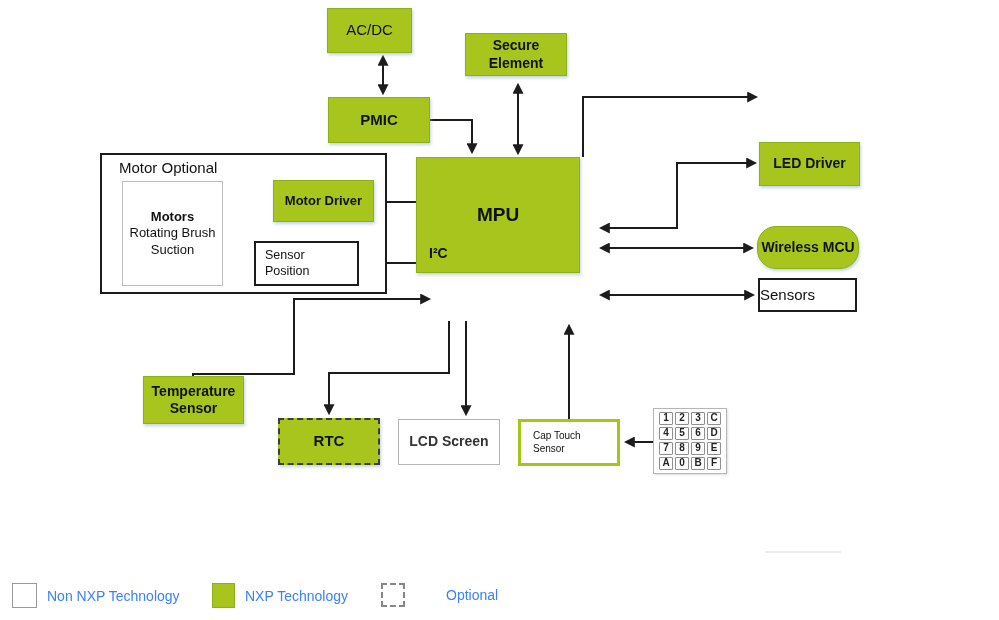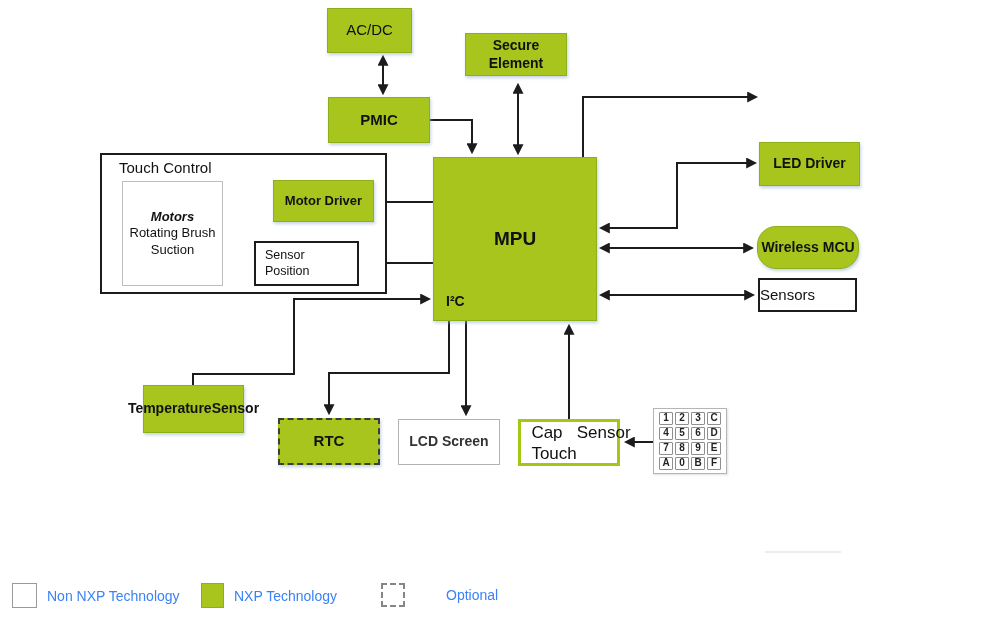--- a/index.html
+++ b/index.html
@@ -13,55 +13,55 @@
 
   .box{position:absolute;box-sizing:border-box;display:flex;align-items:center;
        justify-content:center;text-align:center;line-height:1.25;}
   .green{background:var(--nxp-green,#a8c51e);border:1px solid var(--green-border,#8fae1b);
          box-shadow:1px 2px 3px rgba(150,175,205,.55);font-weight:700;}
   .whitebox{background:#fff;}
 
   .b-acdc{left:327px;top:8px;width:85px;height:45px;font-size:15px;font-weight:400;}
   .b-secure{left:465px;top:33px;width:102px;height:43px;font-size:14px;flex-direction:column;}
   .b-pmic{left:328px;top:97px;width:102px;height:46px;font-size:15px;}
-  .b-mpu{left:433px;top:157px;width:164px;height:164px;font-size:19px;}
+  .b-mpu{left:416px;top:157px;width:164px;height:116px;font-size:19px;}
   .mpu-bus{position:absolute;left:12px;bottom:10px;font-size:14px;font-weight:600;}
 
   .b-mc{left:100px;top:153px;width:287px;height:141px;border:2px solid #1c1c1c;background:#fff;}
   .mc-title{position:absolute;left:17px;top:4px;font-size:15px;font-weight:400;color:#111;}
   .b-motors{left:122px;top:181px;width:101px;height:105px;border:1px solid #bdbdbd;
             flex-direction:column;font-size:13px;}
-  .b-motors .bold{font-weight:700;font-style:italic;}
+  .b-motors .bold{font-weight:700;}
   .b-mdrv{left:273px;top:180px;width:101px;height:42px;font-size:13px;}
   .b-spos{left:254px;top:241px;width:105px;height:45px;border:2px solid #1c1c1c;
           flex-direction:column;align-items:flex-start;padding-left:9px;font-size:12.5px;text-align:left;}
 
   .b-nfc{left:760px;top:74px;width:100px;height:44px;font-size:14px;justify-content:flex-start;padding-left:13px;}
   .b-led{left:759px;top:142px;width:101px;height:44px;font-size:14px;}
   .b-wmcu{left:757px;top:226px;width:102px;height:43px;font-size:14px;border-radius:19px;}
   .b-sens{left:758px;top:278px;width:99px;height:34px;border:2px solid #1c1c1c;
           font-size:15px;justify-content:flex-start;}
 
-  .b-temp{left:143px;top:385px;width:101px;height:48px;font-size:14px;}
+  .b-temp{left:143px;top:376px;width:101px;height:48px;font-size:14px;flex-direction:column;}
   .b-rtc{left:278px;top:418px;width:102px;height:47px;font-size:15px;
          background:var(--nxp-green,#a8c51e);font-weight:700;border:2px dashed #3d3d3d;
          box-shadow:1px 2px 3px rgba(150,175,205,.55);}
   .b-lcd{left:398px;top:419px;width:102px;height:46px;border:1px solid #b3b3b3;
          font-size:14px;color:#333;font-weight:600;}
   .b-ctouch{left:518px;top:419px;width:102px;height:47px;border:3px solid var(--cap-touch-border,#a4c716);
-            flex-direction:row;align-items:flex-start;padding-left:24px;font-size:17px;text-align:left;}
+            flex-direction:column;align-items:flex-start;padding-left:12px;font-size:10px;text-align:left;}
 
   .b-keypad{left:653px;top:408px;width:74px;height:66px;border:1px solid #b5b5b5;
             box-shadow:1px 1px 2px rgba(160,160,160,.35);}
   .keygrid{display:grid;grid-template-columns:repeat(4,14px);grid-auto-rows:13px;gap:2px;}
   .key{border:1px solid #8f8f8f;background:#fff;font-size:10px;font-weight:700;
        display:flex;align-items:center;justify-content:center;border-radius:1px;color:#222;}
 
   .legend-item{position:absolute;top:583px;display:flex;align-items:center;gap:10px;font-size:14px;color:#3b82f6;}
-  .lg-1{left:12px;} .lg-2{left:201px;} .lg-3{left:381px;gap:41px;}
+  .lg-1{left:12px;} .lg-2{left:212px;} .lg-3{left:381px;gap:41px;}
   .sw{box-sizing:border-box;flex:none;}
   .sw-non{width:25px;height:25px;background:#fff;border:1px solid #9a9a9a;}
   .sw-nxp{width:23px;height:25px;background:var(--nxp-green,#a8c51e);border:1px solid var(--green-border,#8fae1b);}
   .sw-opt{width:24px;height:24px;background:#fff;border:2px dashed #868686;}
 
   .faint-line{position:absolute;left:765px;top:551px;width:76px;height:2px;background:#ececec;}
 </style>
 </head>
 <body>
 
@@ -101,21 +101,21 @@
   <div class="box green b-pmic">
     <span>PMIC</span>
   </div>
 
   <div class="box green b-mpu">
     <span>MPU</span>
     <span class="mpu-bus">I²C</span>
   </div>
 
   <div class="box whitebox b-mc">
-    <span class="mc-title">Touch Control</span>
+    <span class="mc-title">Motor Optional</span>
   </div>
   <div class="box whitebox b-motors">
     <span class="bold">Motors</span>
     <span>Rotating Brush</span>
     <span>Suction</span>
   </div>
   <div class="box green b-mdrv">
     <span>Motor Driver</span>
   </div>
   <div class="box whitebox b-spos">

